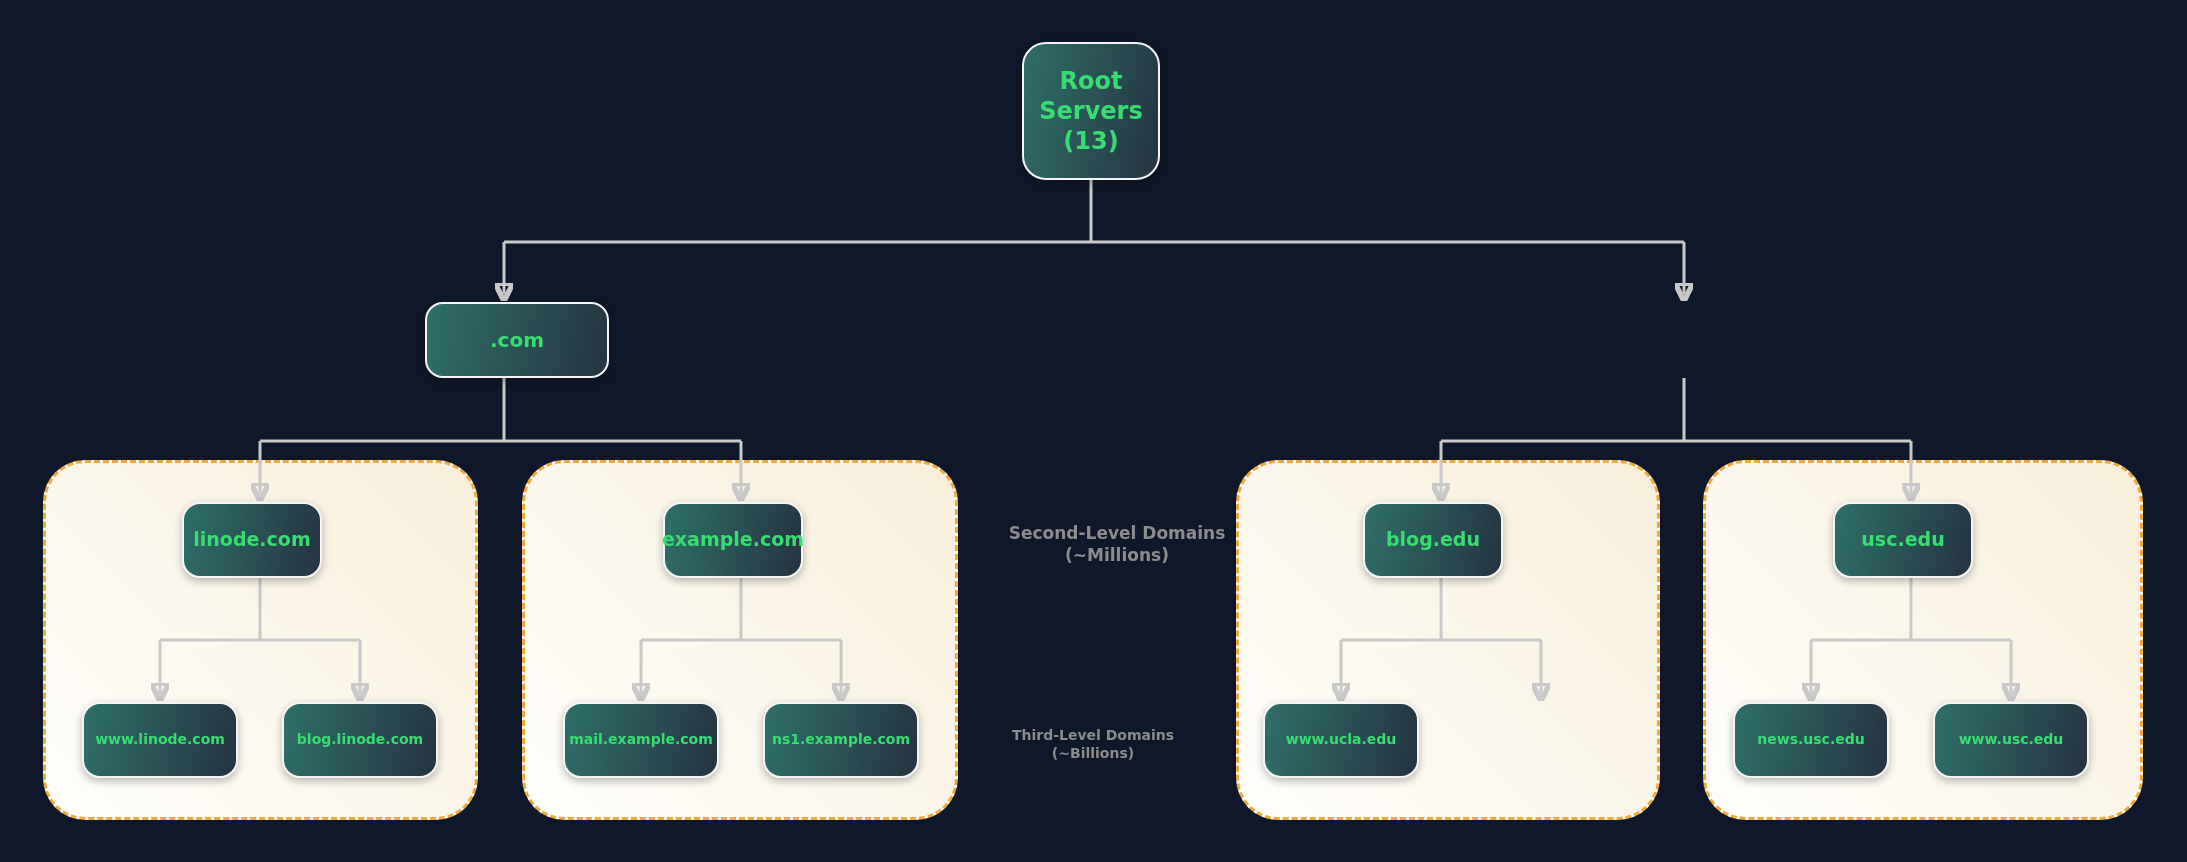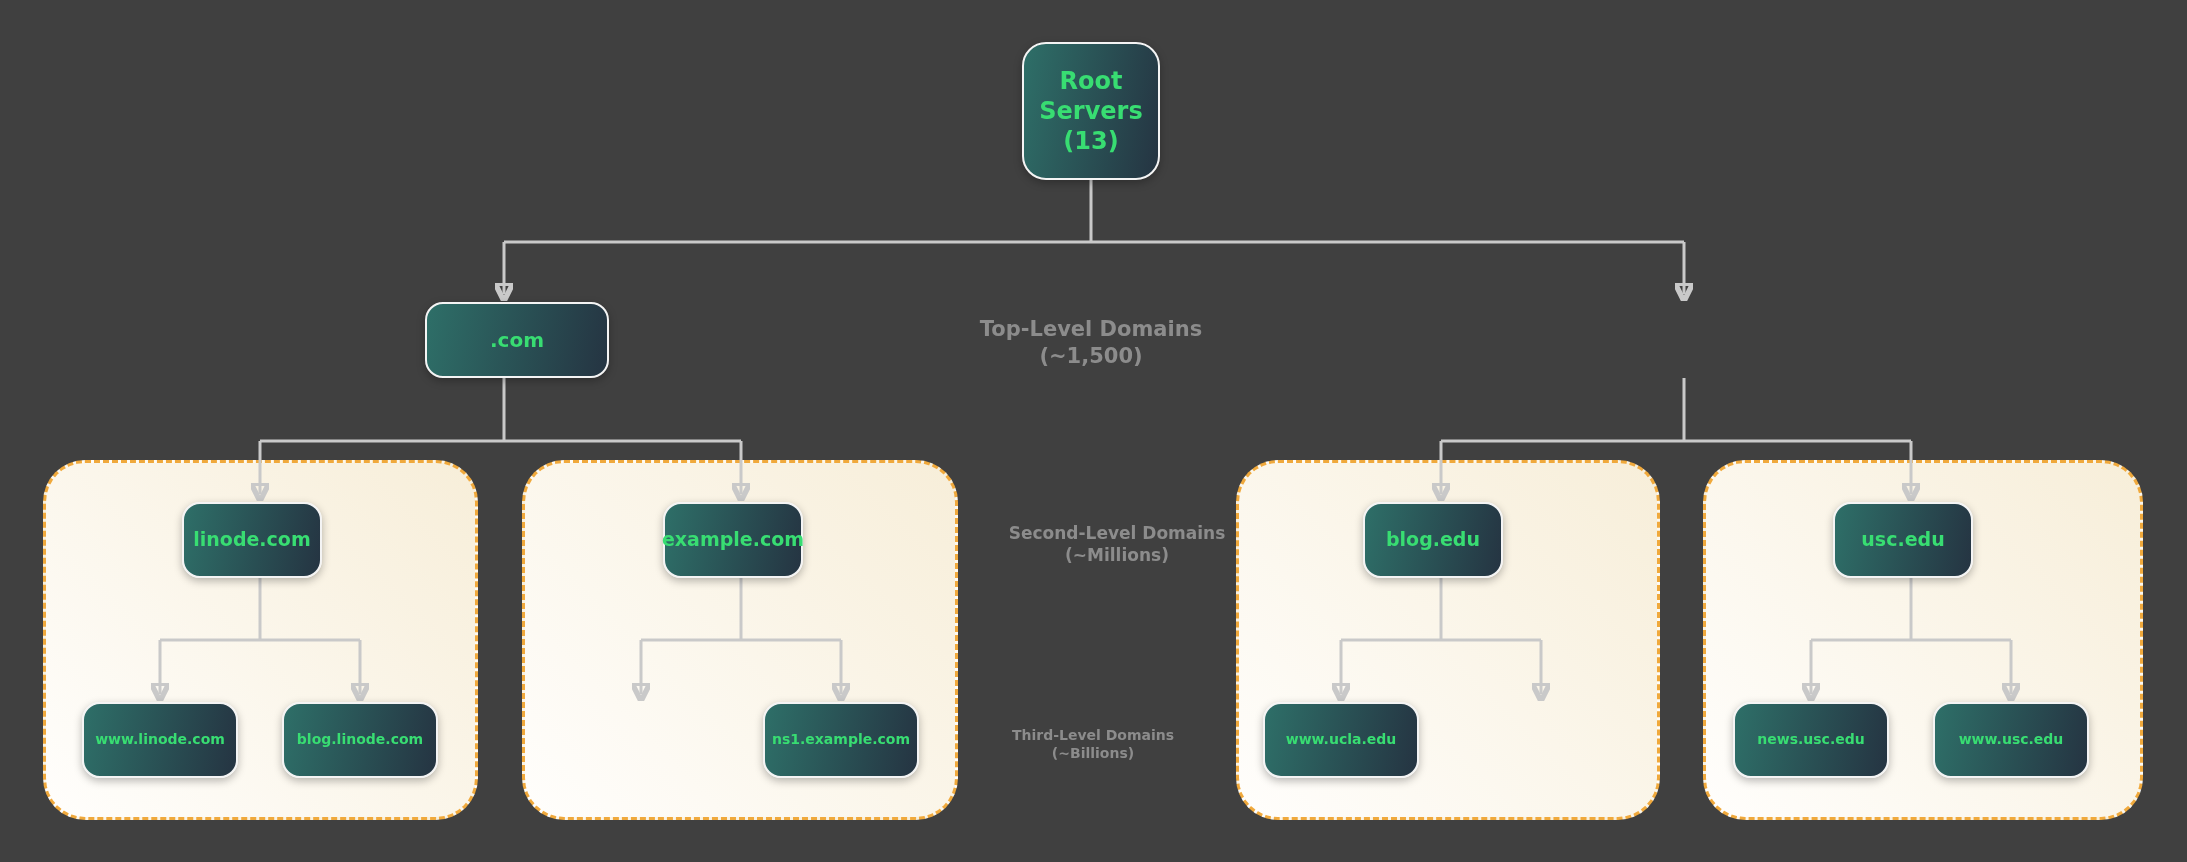--- a/index.html
+++ b/index.html
@@ -5,21 +5,21 @@
   html, body {
     margin: 0;
     padding: 0;
     background: #ffffff;
     font-family: "DejaVu Sans", "Liberation Sans", sans-serif;
   }
   .stage {
     position: relative;
     width: 2187px;
     height: 862px;
-    background: #404040;
+    background: #0f172a;
     overflow: hidden;
   }
   
   .group {
     position: absolute;
     border: 3px dashed #f0a93c;
     border-radius: 42px;
     background: linear-gradient(45deg, #fffefc 0%, #f7eed9 100%);
     box-sizing: border-box;
     z-index: 1;
@@ -145,29 +145,26 @@
 
   <div class="node tld tld-com">.com</div>
 
   <div class="node sld sld-linode">linode.com</div>
   <div class="node sld sld-example">example.com</div>
   <div class="node sld sld-ucla">blog.edu</div>
   <div class="node sld sld-usc">usc.edu</div>
 
   <div class="node third t-www-linode">www.linode.com</div>
   <div class="node third t-blog-linode">blog.linode.com</div>
+  <div class="node third t-mail-example">mail.example.com</div>
   <div class="node third t-ns1-example">ns1.example.com</div>
   <div class="node third t-www-ucla">www.ucla.edu</div>
   <div class="node third t-news-usc">news.usc.edu</div>
   <div class="node third t-www-usc">www.usc.edu</div>
 
-  <div class="lvl-label lvl-1">
-    <span>Top-Level Domains</span>
-    <span>(~1,500)</span>
-  </div>
   <div class="lvl-label lvl-2">
     <span>Second-Level Domains</span>
     <span>(~Millions)</span>
   </div>
   <div class="lvl-label lvl-3">
     <span>Third-Level Domains</span>
     <span>(~Billions)</span>
   </div>
 
 </div>

